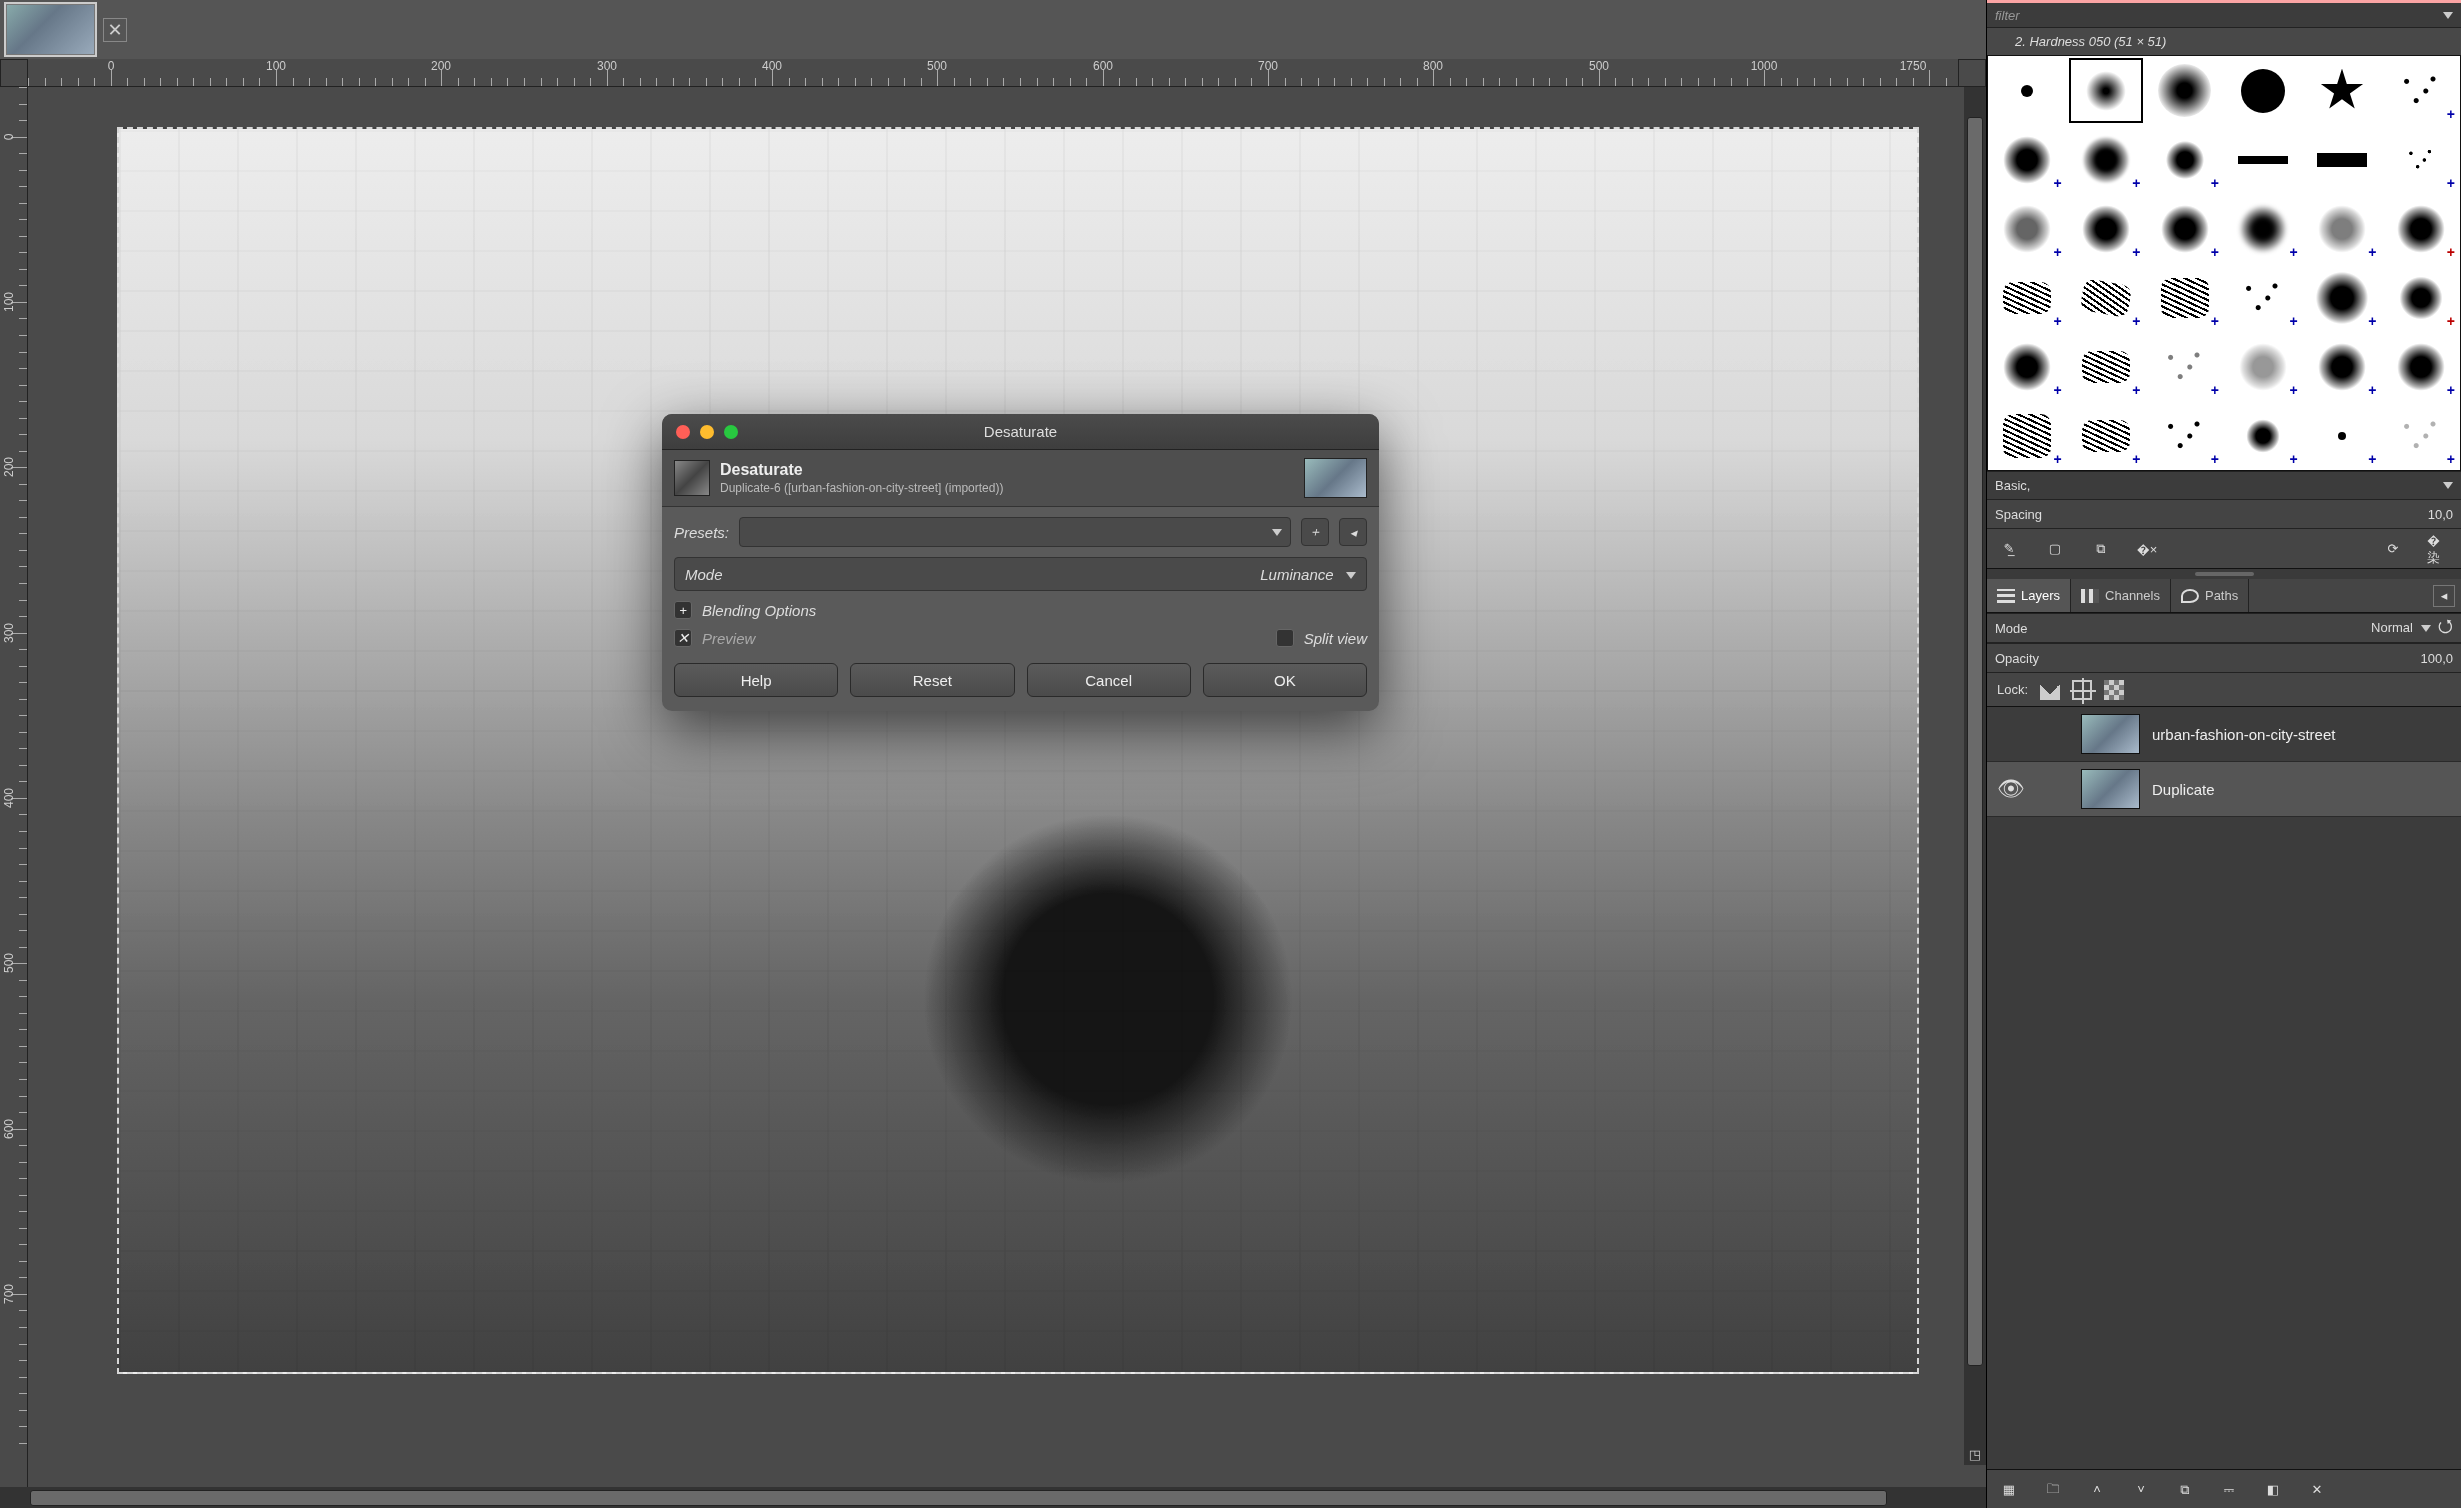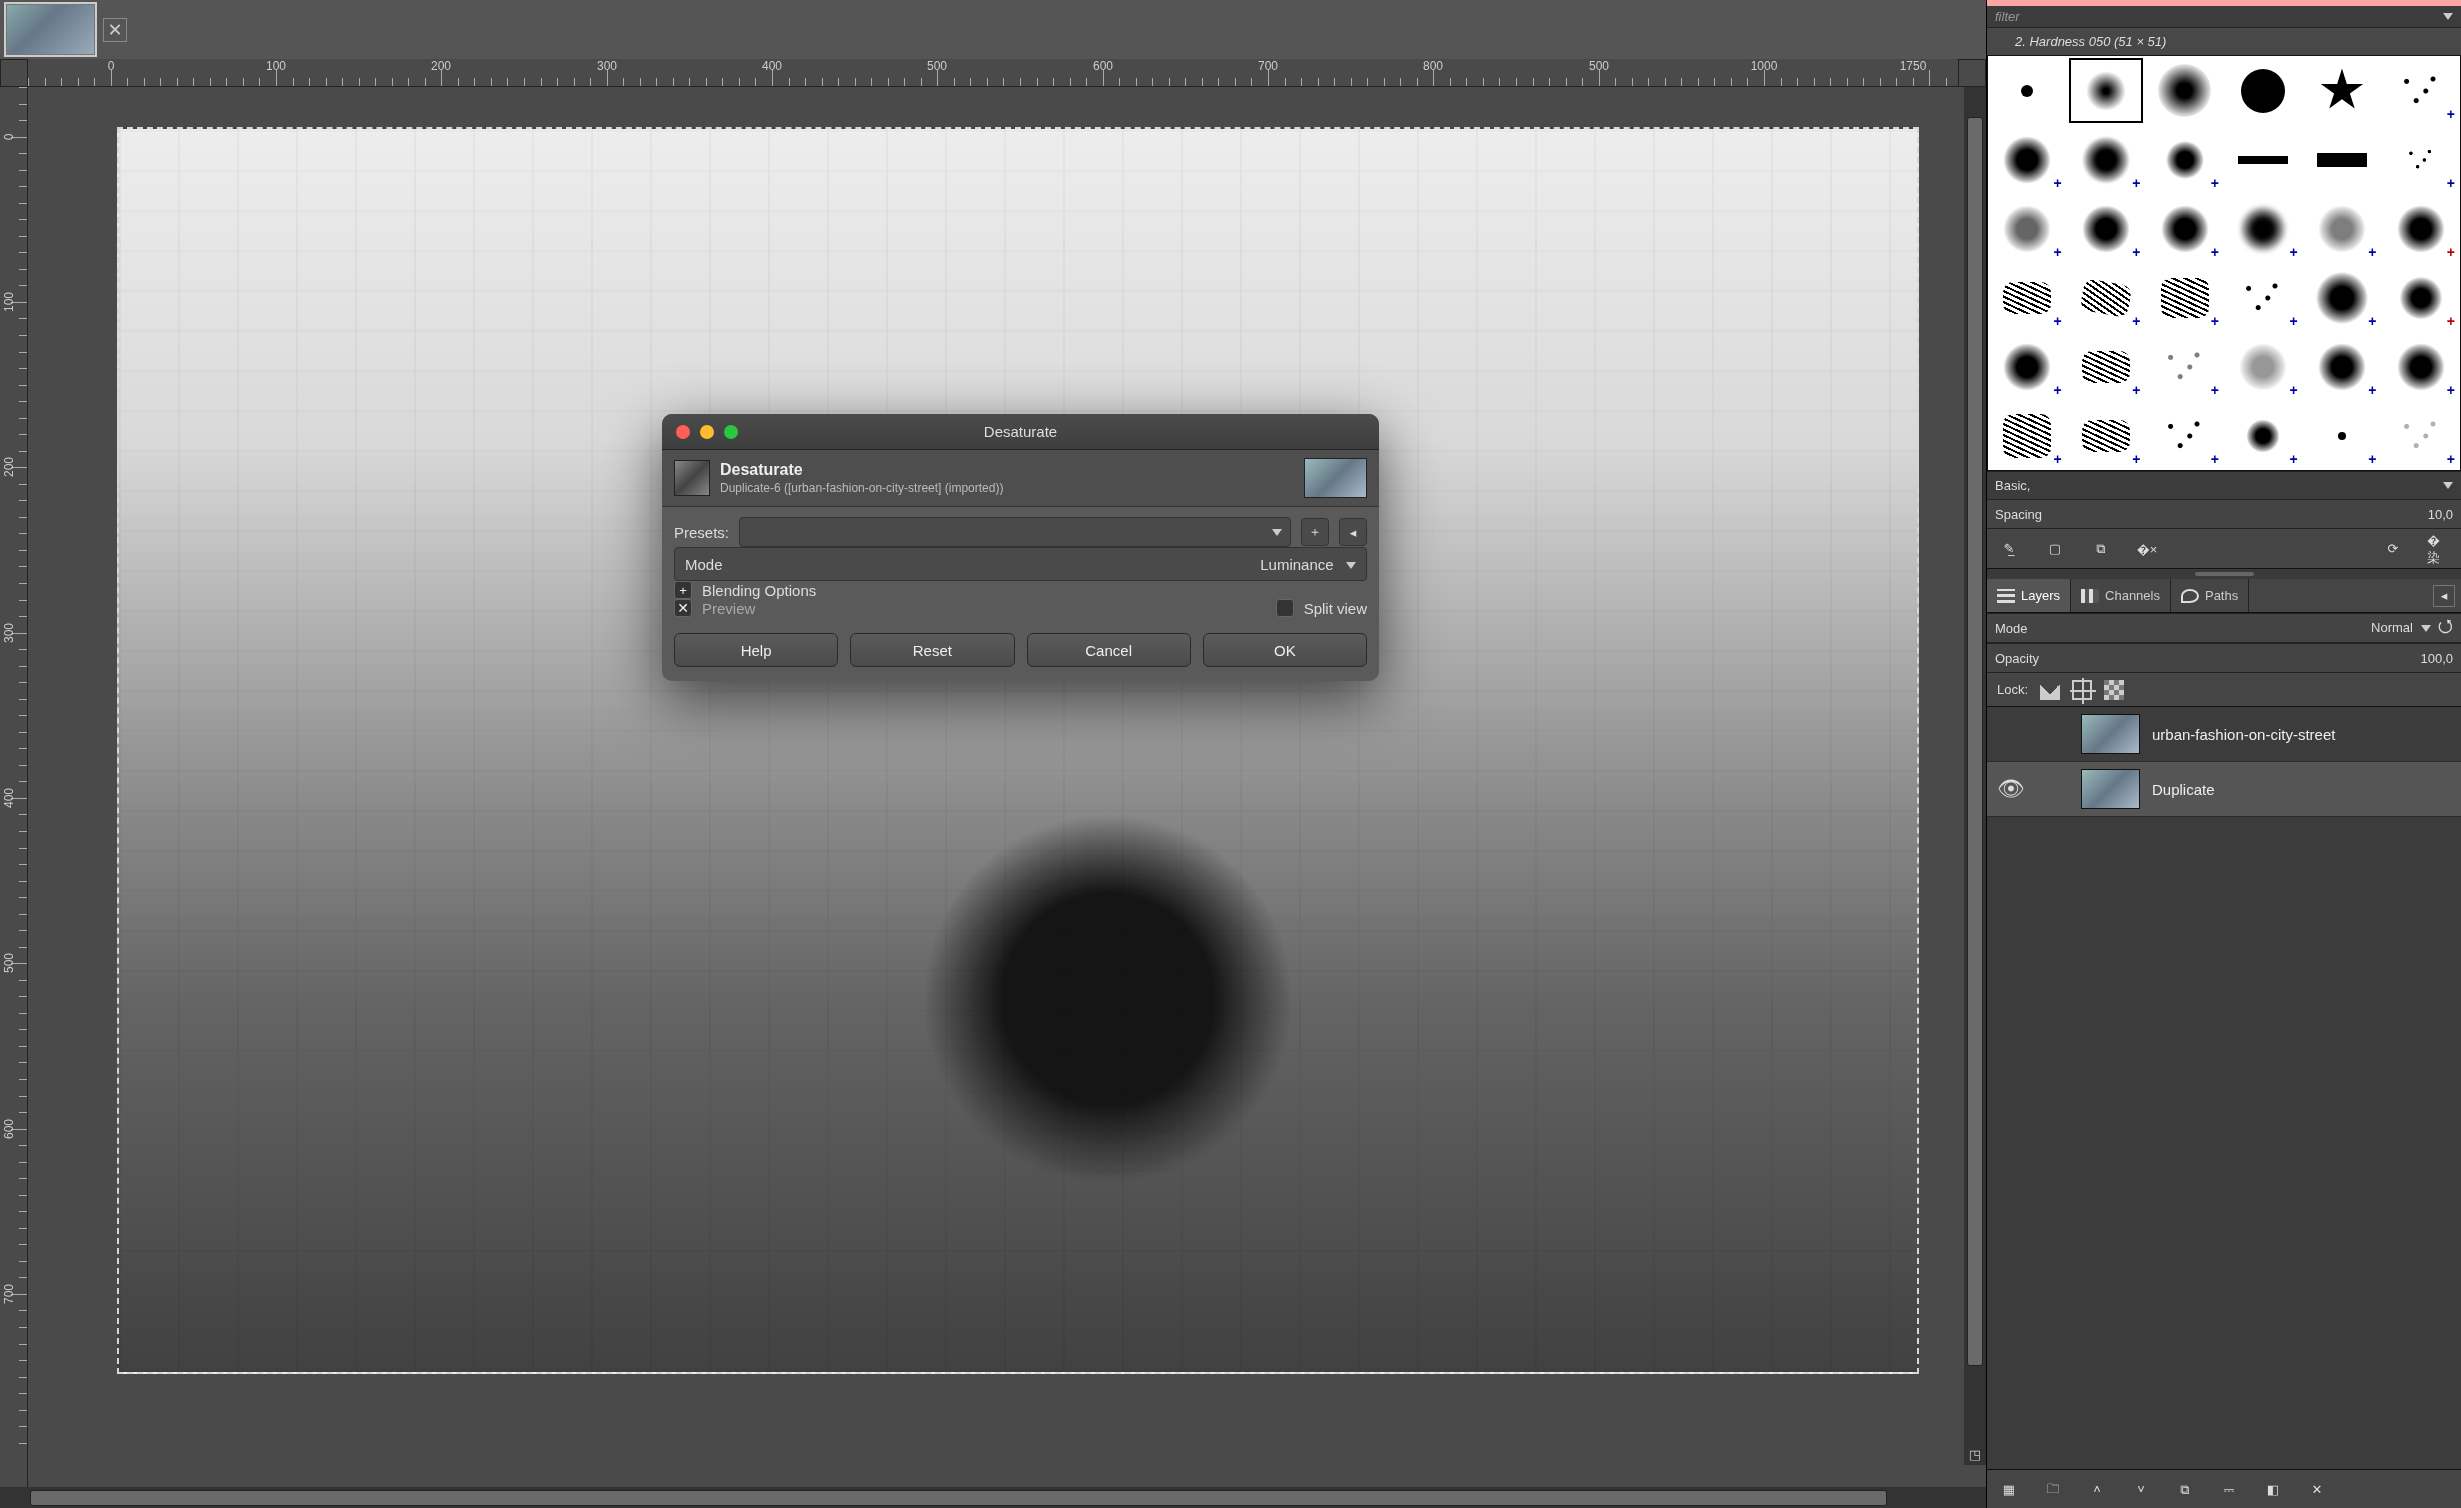--- a/index.html
+++ b/index.html
@@ -71,39 +71,39 @@
   .traffic{display:flex;gap:10px;padding-left:14px;}
   .tl{width:14px;height:14px;border-radius:50%;}
   .tl.red{background:#ff5f57;} .tl.yel{background:#febc2e;} .tl.grn{background:#28c840;}
   .dlg-title{position:absolute;left:0;right:0;text-align:center;font-size:15px;color:var(--dialog-title);}
   .dlg-header{display:flex;align-items:center;gap:10px;padding:8px 12px;background:#4e4e4e;border-bottom:1px solid #333;}
   .dlg-icon{width:36px;height:36px;background:linear-gradient(135deg,#888 0%,#444 50%,#888 100%);border:1px solid #222;}
   .dlg-h-text{flex:1;line-height:1.25;}
   .dlg-h-text b{font-size:16px;color:#eee;}
   .dlg-h-text span{font-size:12px;color:#bbb;}
   .dlg-thumb{width:63px;height:40px;background:linear-gradient(135deg,#9bb,#678,#abc);border:1px solid #222;}
-  .dlg-body{padding:10px 12px 8px;display:flex;flex-direction:column;}
+  .dlg-body{padding:10px 12px 8px;display:flex;flex-direction:column;gap:10px;font-style:italic;}
   .dlg-row{display:flex;align-items:center;gap:10px;}
   .dlg-label{font-size:15px;}
   .dlg-combo{flex:1;height:30px;background:#4a4a4a;border:1px solid #333;border-radius:4px;display:flex;align-items:center;justify-content:flex-end;padding:0 8px;}
   .dlg-modebar{height:34px;background:#4a4a4a;border:1px solid #333;border-radius:4px;display:flex;align-items:center;justify-content:space-between;padding:0 10px;font-size:15px;}
   .sq-btn{width:28px;height:28px;border:1px solid #333;background:#4a4a4a;border-radius:4px;display:flex;align-items:center;justify-content:center;color:#ddd;}
   .checkbox{width:18px;height:18px;background:#333;border:1px solid #666;border-radius:3px;display:flex;align-items:center;justify-content:center;font-size:14px;color:#eee;}
   .checkbox.on::after{content:"✕";}
   .plusbox{width:18px;height:18px;background:#333;border:1px solid #666;border-radius:3px;display:flex;align-items:center;justify-content:center;font-size:13px;color:#eee;}
   .plusbox::after{content:"+";}
   .dlg-buttons{display:flex;gap:12px;padding:8px 12px 14px;}
   .dlg-btn{flex:1;height:34px;background:linear-gradient(#5b5b5b,#4b4b4b);border:1px solid #2a2a2a;border-radius:6px;display:flex;align-items:center;justify-content:center;font-size:15px;color:#eee;}
 
   
   .side-top-tabs{display:flex;gap:6px;padding:6px 8px 2px;background:#484848;}
   .stab{width:30px;height:26px;border:1px solid #222;background:#3a3a3a;display:flex;align-items:center;justify-content:center;font-size:12px;color:#ddd;}
   .stab.sel{background:#555;}
 
-  .filter-row{display:flex;align-items:center;height:28px;background:#3c3c3c;border-top:6px solid #fca5a5;border-bottom:1px solid #222;padding:0 8px;justify-content:space-between;font-style:italic;color:#999;}
+  .filter-row{display:flex;align-items:center;height:28px;background:#3c3c3c;border-top:3px solid #fca5a5;border-bottom:1px solid #222;padding:0 8px;justify-content:space-between;font-style:italic;color:#999;}
   .brush-title{padding:6px 28px;font-style:italic;color:#ddd;background:#484848;}
   .brush-grid{background:#fff;height:416px;margin:0;border:1px solid #111;position:relative;display:grid;grid-template-columns:repeat(6,1fr);grid-auto-rows:69px;}
   .bcell{border:1px solid rgba(0,0,0,0);display:flex;align-items:center;justify-content:center;position:relative;}
   .bcell.sel{outline:2px solid #000;outline-offset:-4px;}
   .shape{background:#000;}
   .shape.dot{width:12px;height:12px;border-radius:50%;}
   .shape.soft{width:40px;height:40px;border-radius:50%;background:radial-gradient(circle,#000 10%,rgba(0,0,0,0) 70%);}
   .shape.circle{width:44px;height:44px;border-radius:50%;}
   .shape.bigsoft{width:53px;height:53px;border-radius:50%;background:radial-gradient(circle,#000 20%,rgba(0,0,0,0) 75%);}
   .shape.star{width:44px;height:44px;background:#000;clip-path:polygon(50% 0%,61% 35%,98% 35%,68% 57%,79% 91%,50% 70%,21% 91%,32% 57%,2% 35%,39% 35%);}

